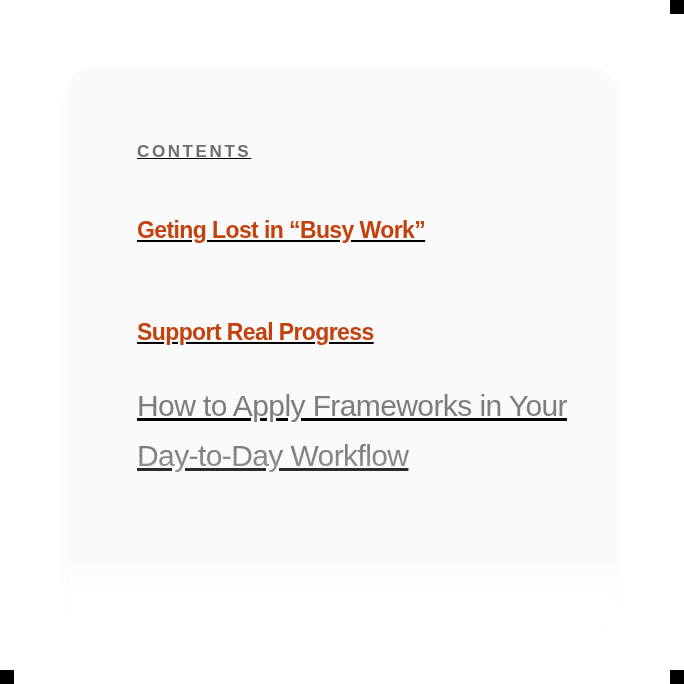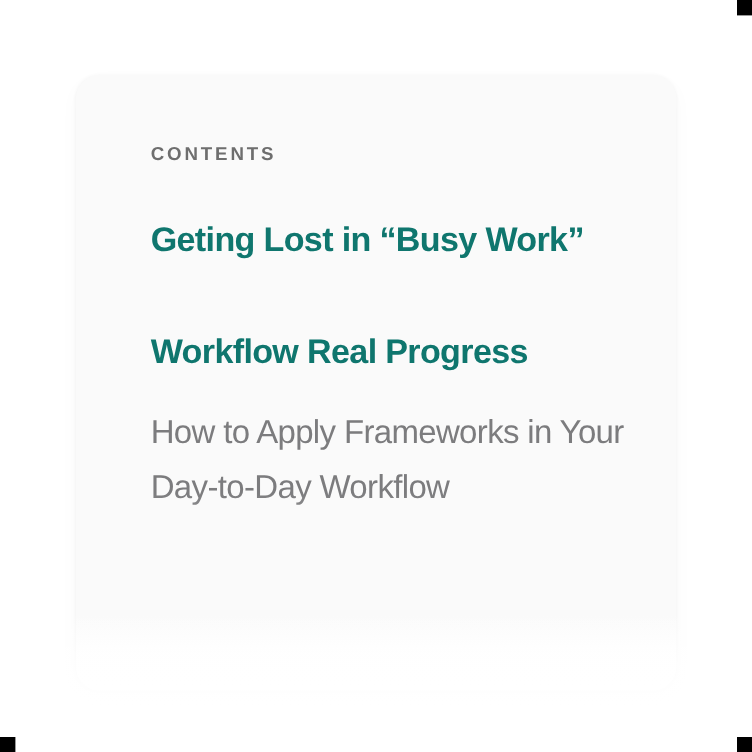--- a/index.html
+++ b/index.html
@@ -41,47 +41,48 @@
     background: #fafafa;
     border-radius: 22px;
     box-shadow: 0 1px 3px rgba(0,0,0,0.035),
                 0 6px 18px rgba(0,0,0,0.025);
     overflow: hidden;
   }
 
   .card-inner {
     position: absolute;
     left: 0;
-    top: 0;
+    top: 12px;
     width: 546px;
     padding: 63px 30px 0 68px;
     box-sizing: border-box;
+    text-decoration: underline;
   }
 
   .eyebrow {
     font-size: 17px;
     font-weight: bold;
     letter-spacing: 2.6px;
     color: #6e6e6e;
     line-height: 1;
     margin: 0 0 45px 0;
     white-space: nowrap;
   }
 
   .toc-entry {
     margin: 0;
     padding: 0;
     line-height: 50px;
     letter-spacing: -0.6px;
   }
 
   .toc-entry.active {
-    font-size: 31px;
+    font-size: 23px;
     font-weight: bold;
-    color: #0f766e;
+    color: #c2410c;
   }
 
   .toc-entry.muted {
     font-size: 30px;
     font-weight: normal;
     color: #7c7c7e;
   }
 
   .gap-a { height: 24px; }
   .gap-b { height: 28px; }
@@ -131,21 +132,21 @@
 
       <div class="eyebrow">CONTENTS</div>
 
       <div class="toc-entry active">Geting Lost in “Busy Work”</div>
 
       <div class="gap-a"></div>
 
 
       <div class="gap-b"></div>
 
-      <div class="toc-entry active">Workflow Real Progress</div>
+      <div class="toc-entry active">Support Real Progress</div>
 
       <div class="gap-c"></div>
 
       <div class="toc-entry muted">How to Apply Frameworks in Your Day-to-Day Workflow</div>
 
     </div>
 
     <div id="fade-overlay"></div>
   </div>
 

